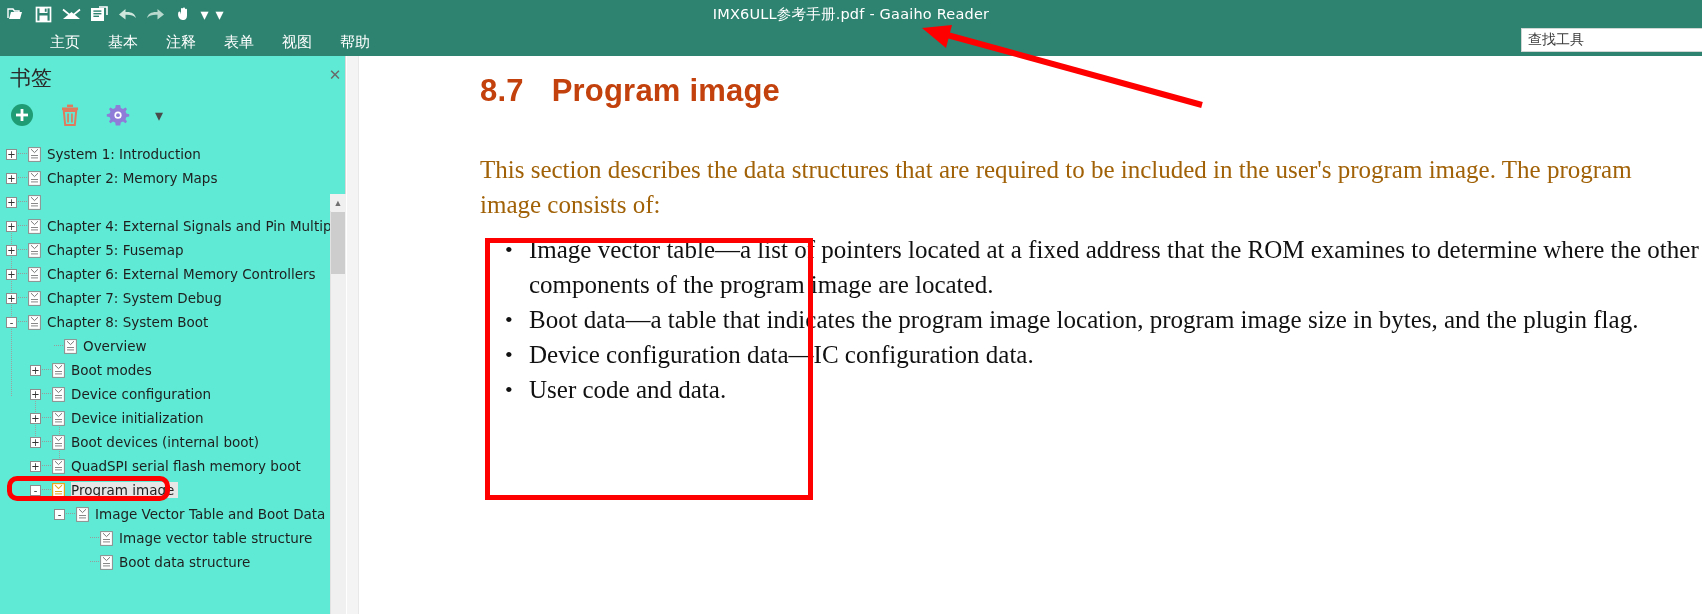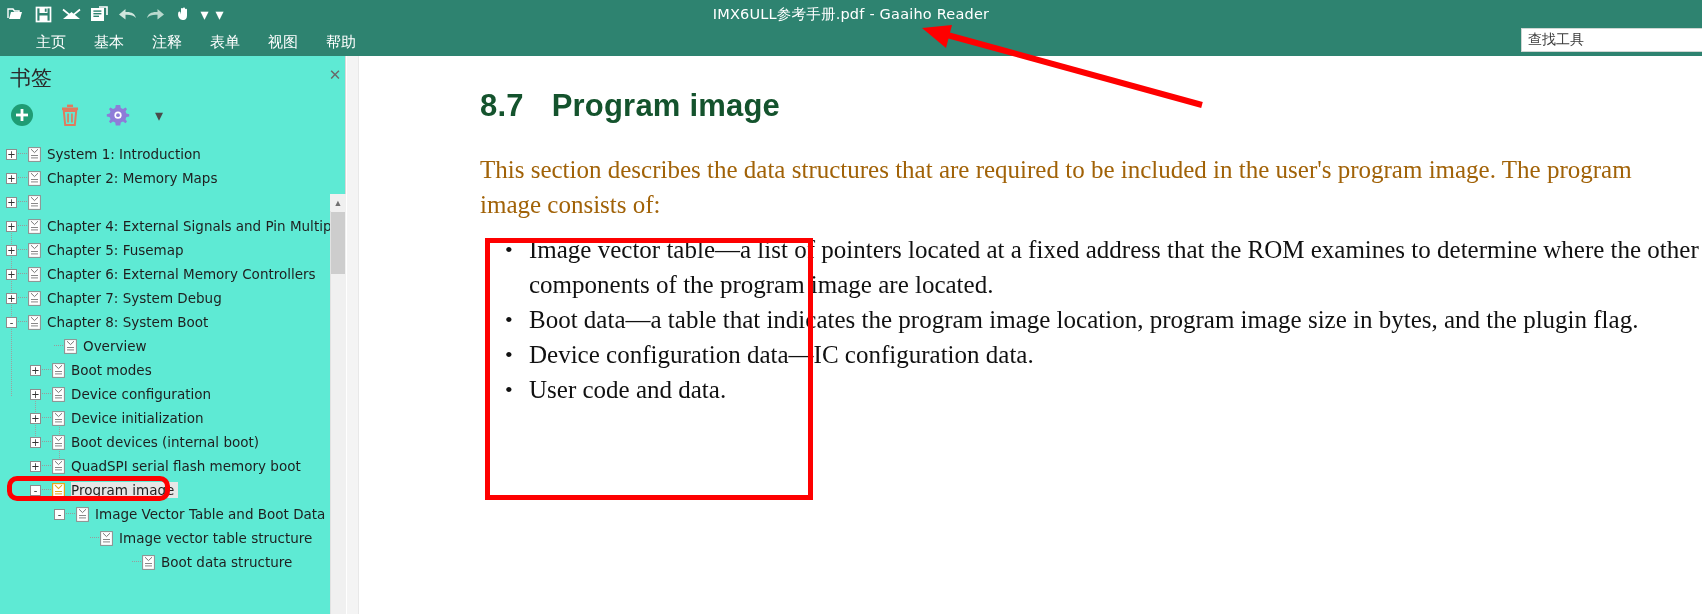--- a/index.html
+++ b/index.html
@@ -29,21 +29,21 @@
   }
   .qicon svg{display:block;}
   .qcaret{width:13px;height:26px;display:flex;align-items:center;justify-content:center;color:#ffffff;}
 
   
   .menubar{
     position:absolute;left:0;top:28px;width:1702px;height:28px;
     background:#2e8370;
   }
   .menu-items{
-    position:absolute;left:22px;top:0;height:28px;display:flex;align-items:flex-start;
+    position:absolute;left:36px;top:0;height:28px;display:flex;align-items:flex-start;
   }
   .menu-item{
     color:#ffffff;font-size:15px;padding:0 14px;height:28px;line-height:28px;
     font-family:"DejaVu Sans","Liberation Sans",sans-serif;
     white-space:nowrap;cursor:default;
   }
   .menu-left-stub{
     position:absolute;left:0;top:0;width:16px;height:28px;color:#ffffff;
     font-size:15px;line-height:28px;text-align:center;overflow:hidden;
   }
@@ -123,23 +123,23 @@
   
   .docarea{
     position:absolute;left:347px;top:56px;width:1355px;height:558px;
     background:#ffffff;overflow:hidden;
   }
   .doc-strip{
     position:absolute;left:0;top:0;width:12px;height:558px;background:#f4f4f4;
     border-right:1px solid #e8e8e8;box-sizing:border-box;
   }
   .doc-h1{
-    position:absolute;left:133px;top:32px;
+    position:absolute;left:133px;top:17px;
     font-family:"Liberation Sans","DejaVu Sans",sans-serif;
-    font-weight:bold;font-size:31px;color:#14532d;letter-spacing:.2px;
+    font-weight:bold;font-size:31px;color:#c2410c;letter-spacing:.2px;
     white-space:nowrap;
   }
   .doc-h1 .secnum{margin-right:28px;}
   .doc-p{
     position:absolute;left:133px;top:96px;width:1210px;
     font-family:Liberation Serif, serif;
     font-size:25px;line-height:35px;color:#a16207;
   }
   .doc-list{
     position:absolute;left:140px;top:176px;width:1210px;
@@ -499,21 +499,21 @@
             <svg width="13" height="15" viewBox="0 0 13 15">
               <rect x="0.6" y="0.6" width="11.8" height="13.8" fill="#fff" stroke="#8d8d8d" stroke-width="1"></rect>
               <path d="M3 2.2 L6.5 5.6 L10 2.2" fill="none" stroke="#777" stroke-width="1"></path>
               <rect x="3" y="8" width="7" height="1" fill="#888"></rect>
               <rect x="3" y="10.4" width="7" height="1" fill="#888"></rect>
             </svg>
           </span>
         <span class="lbl">Image vector table structure</span>
       </div>
 
-      <div class="node" style="padding-left:120px;">
+      <div class="node" style="padding-left:78px;">
         <span class="expander blank"></span>
         <span class="dashes"></span>
         <span class="bmicon">
             <svg width="13" height="15" viewBox="0 0 13 15">
               <rect x="0.6" y="0.6" width="11.8" height="13.8" fill="#fff" stroke="#8d8d8d" stroke-width="1"></rect>
               <path d="M3 2.2 L6.5 5.6 L10 2.2" fill="none" stroke="#777" stroke-width="1"></path>
               <rect x="3" y="8" width="7" height="1" fill="#888"></rect>
               <rect x="3" y="10.4" width="7" height="1" fill="#888"></rect>
             </svg>
           </span>

